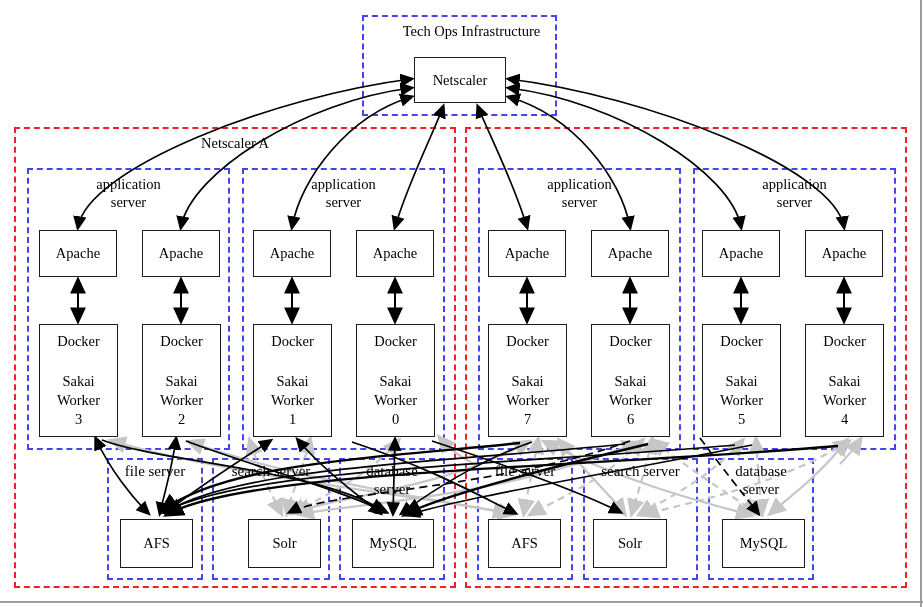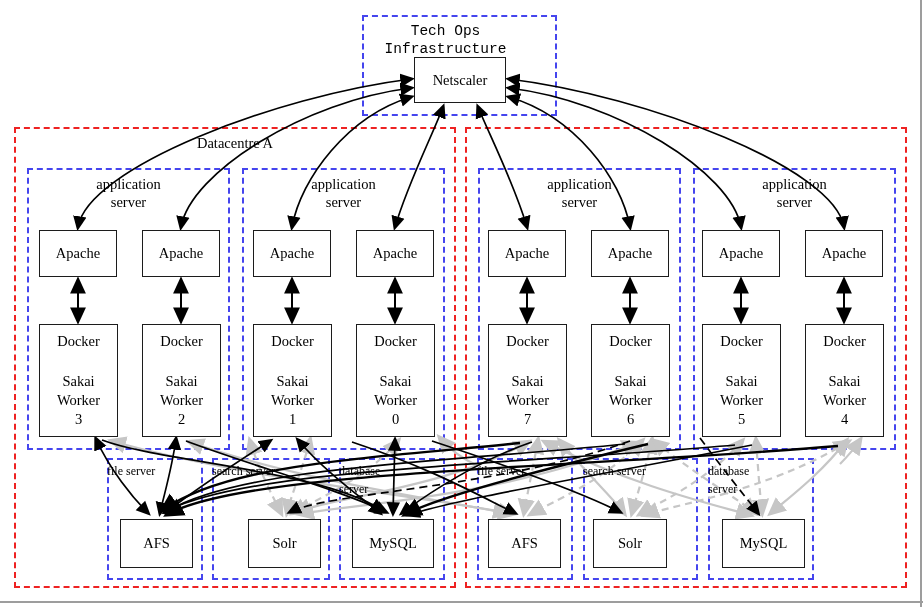--- a/index.html
+++ b/index.html
@@ -14,34 +14,34 @@
   .cluster.red  { border-color:#ee2222; }
   .cluster-title { position:absolute; text-align:center; font-size:14.5px; z-index:4; line-height:18px; }
   .edges { position:absolute; left:0; top:0; z-index:2; pointer-events:none; }
   .node {
     position:absolute; background:#ffffff; border:1.4px solid #1c1c1c; z-index:3;
     display:flex; align-items:center; justify-content:center; font-size:14.5px;
   }
   .docker { flex-direction:column; justify-content:flex-start; padding-top:7px; }
   .dline { line-height:19px; text-align:right; }
   .dgap  { height:21px; }
-  .svclabel { position:absolute; text-align:left; font-size:12px; line-height:18px; z-index:4; }
+  .svclabel { position:absolute; text-align:center; font-size:15px; line-height:18px; z-index:4; }
   .frame-right  { position:absolute; top:0; left:920px; width:2px; height:607px; background:#9d9d9d; z-index:5; }
   .frame-bottom { position:absolute; top:601px; left:0; width:923px; height:2px; background:#9d9d9d; z-index:5; }
 </style>
 </head>
 <body>
 
 <div id="canvas">
 
   <div class="cluster blue" style="left:362px; top:15px; width:195px; height:101px;"></div>
-  <div class="cluster-title" style="left:348px; top:22px; width:195px;font-family:Liberation Mono, monospace;">Tech Ops Infrastructure</div>
+  <div class="cluster-title" style="left:374px; top:22px; width:195px;">Tech Ops Infrastructure</div>
 
   <div class="cluster red" style="left:14px; top:127px; width:442px; height:461px;"></div>
-  <div class="cluster-title" style="left:14px; top:134px; width:442px;">Datacentre A</div>
+  <div class="cluster-title" style="left:14px; top:134px; width:442px;">Netscaler A</div>
 
   <div class="cluster red" style="left:465px; top:127px; width:442px; height:461px;"></div>
 
   <div class="cluster blue" style="left:27px;  top:168px; width:203px; height:282px;"></div>
   <div class="cluster blue" style="left:242px; top:168px; width:203px; height:282px;"></div>
   <div class="cluster blue" style="left:478px; top:168px; width:203px; height:282px;"></div>
   <div class="cluster blue" style="left:693px; top:168px; width:203px; height:282px;"></div>
 
   <div class="cluster-title" style="left:27px; top:175px; width:203px;">
     <span>application</span><br>

